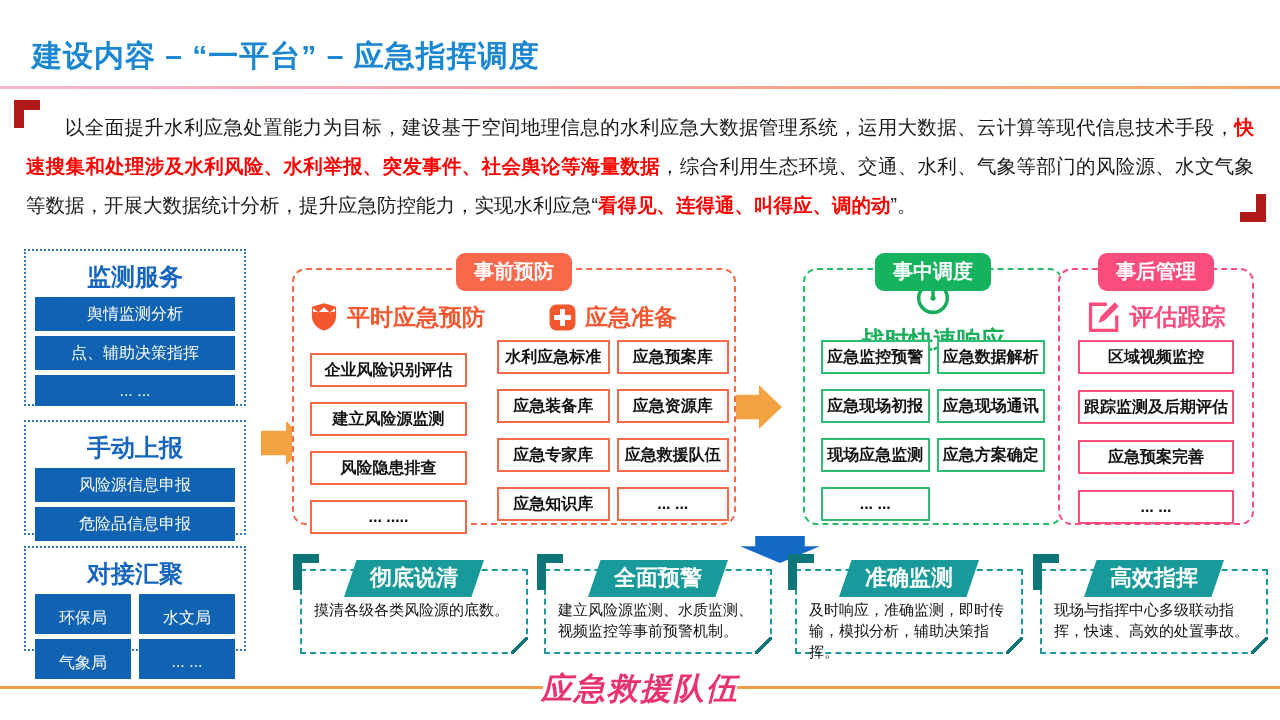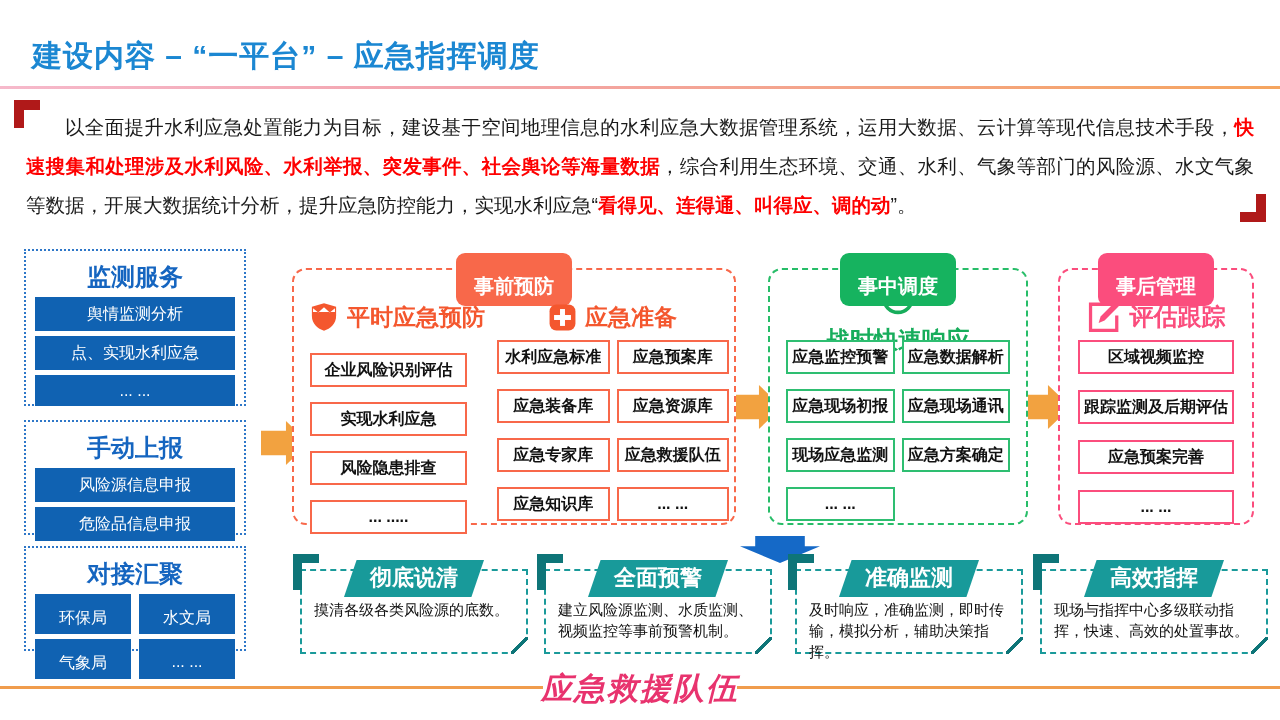--- a/index.html
+++ b/index.html
@@ -44,26 +44,26 @@
   .litem {
     background:#1062b2; color:#ffffff; font-size:16px; text-align:center;
     padding:7px 0 6px 0; margin-top:5px; font-weight:normal;
   }
   .lg1 .litem:first-of-type, .lg2 .litem:first-of-type { margin-top:0; }
   .lgrid { display:grid; grid-template-columns:1fr 1fr; gap:5px 8px; }
   .lgrid .litem { margin-top:0; padding:14px 0 5px 0; }
   
   .stage { position:absolute; top:268px; height:257px; border-radius:14px; background:#fff; }
   .stage-orange { left:292px; width:444px; border:2px dashed #f8684a; }
-  .stage-green  { left:768px; width:260px; border:2px dashed #27bd68; }
+  .stage-green  { left:803px; width:260px; border:2px dashed #27bd68; }
   .stage-pink   { left:1058px; width:196px; border:2px dashed #fb4d7d; }
   .badge {
     position:absolute; top:-17px; left:50%; transform:translateX(-50%);
     color:#fff; font-size:20px; font-weight:bold; white-space:nowrap;
-    padding:20px 18px 6px 18px; border-radius:9px;
+    padding:5px 18px 6px 18px; border-radius:9px;
   }
   .badge-orange { background:#f8684a; }
   .badge-green  { background:#16b35f; }
   .badge-pink   { background:#fb4d7d; }
   .subhead {
     display:flex; align-items:center; gap:9px; font-weight:bold; white-space:nowrap;
     height:42px;
   }
   .subhead .icon { display:inline-flex; }
   .oh { color:#f4572e; font-size:23px; }
@@ -140,21 +140,21 @@
   <h1 class="title">建设内容 – “一平台” – 应急指挥调度</h1>
   <div class="title-rule"></div>
 
   <div class="bracket-tl"></div>
   <div class="bracket-br"></div>
   <p class="intro"><span>以全面提升水利应急处置能力为目标，建设基于空间地理信息的水利应急大数据管理系统，运用大数据、云计算等现代信息技术手段，</span><b class="red">快速搜集和处理涉及水利风险、水利举报、突发事件、社会舆论等海量数据</b><span>，综合利用生态环境、交通、水利、气象等部门的风险源、水文气象等数据，开展大数据统计分析，提升应急防控能力，实现水利应急“</span><b class="red">看得见、连得通、叫得应、调的动</b><span>”。</span></p>
 
   <section class="lgroup lg1">
     <h3 class="ltitle">监测服务</h3>
     <div class="litem">舆情监测分析</div>
-    <div class="litem">点、实现水利应急</div>
+    <div class="litem">点、辅助决策指挥</div>
     <div class="litem">... ...</div>
   </section>
 
   <section class="lgroup lg2">
     <h3 class="ltitle">手动上报</h3>
     <div class="litem">风险源信息申报</div>
     <div class="litem">危险品信息申报</div>
   </section>
 
   <section class="lgroup lg3">
@@ -179,21 +179,21 @@
       <div class="subhead oh">
         <span class="icon">
           <svg width="28" height="30" viewBox="0 0 24 26">
             <path d="M12 1 L22.5 4.2 V12 C22.5 19 17.5 23.2 12 25 C6.5 23.2 1.5 19 1.5 12 V4.2 Z" fill="#f4572e"></path>
             <path d="M2.5 5.5 L7 9 L12 4.5 L17 9 L21.5 5.5 L21.5 8.6 L2.5 8.6 Z" fill="#ffffff"></path>
           </svg>
         </span>
         <span>平时应急预防</span>
       </div>
       <div class="obox">企业风险识别评估</div>
-      <div class="obox">实现水利应急</div>
+      <div class="obox">建立风险源监测</div>
       <div class="obox">风险隐患排查</div>
       <div class="obox">... .....</div>
     </div>
 
     <div class="prepare">
       <div class="subhead oh">
         <span class="icon">
           <svg width="27" height="27" viewBox="0 0 24 24">
             <rect x="0.5" y="0.5" width="23" height="23" rx="6" fill="#f4572e"></rect>
             <rect x="9.8" y="4.5" width="4.4" height="15" fill="#ffffff"></rect>

